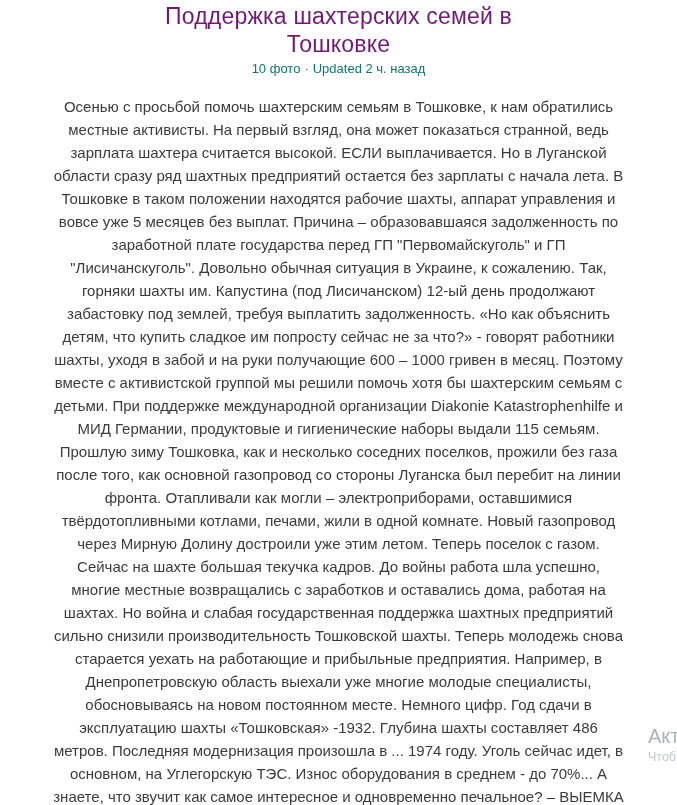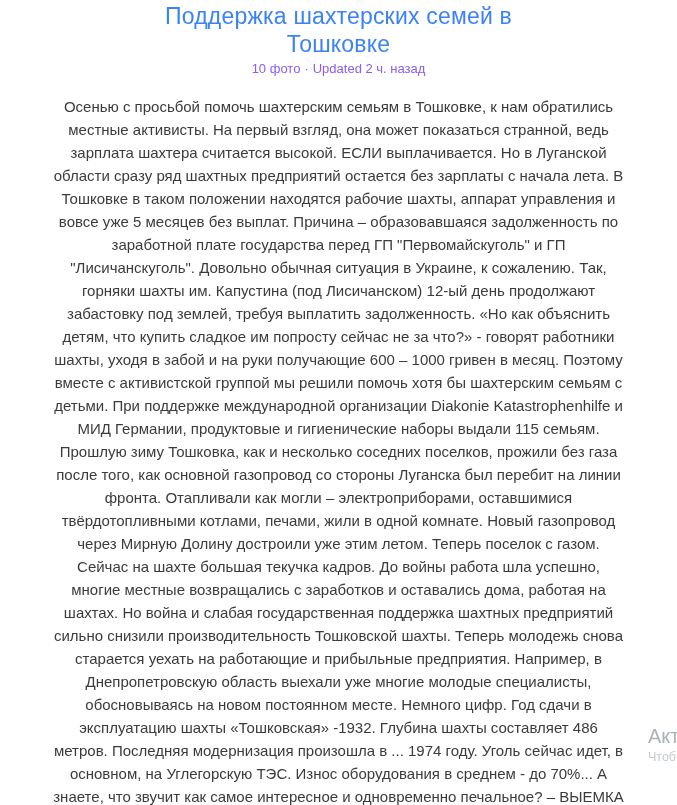--- a/index.html
+++ b/index.html
@@ -15,31 +15,31 @@
     position: relative;
   }
   .article {
     width: 572px;
     margin: 0 auto;
     text-align: center;
   }
   .page-title {
     font-size: 23px;
     font-weight: 400;
-    color: #3b82f6;
+    color: #701a75;
     line-height: 28px;
     max-width: 420px;
     margin: 2px auto 0;
     letter-spacing: 0.2px;
   }
   .meta-line {
     margin-top: 3px;
     font-size: 13px;
     line-height: 16px;
-    color: #8b5cf6;
+    color: #0f766e;
   }
   .meta-line .sep {
     margin: 0 4px;
   }
   .description {
     margin: 18px 0 0;
     font-size: 15px;
     line-height: 23px;
     color: #3b3b3d;
     text-align: center;

